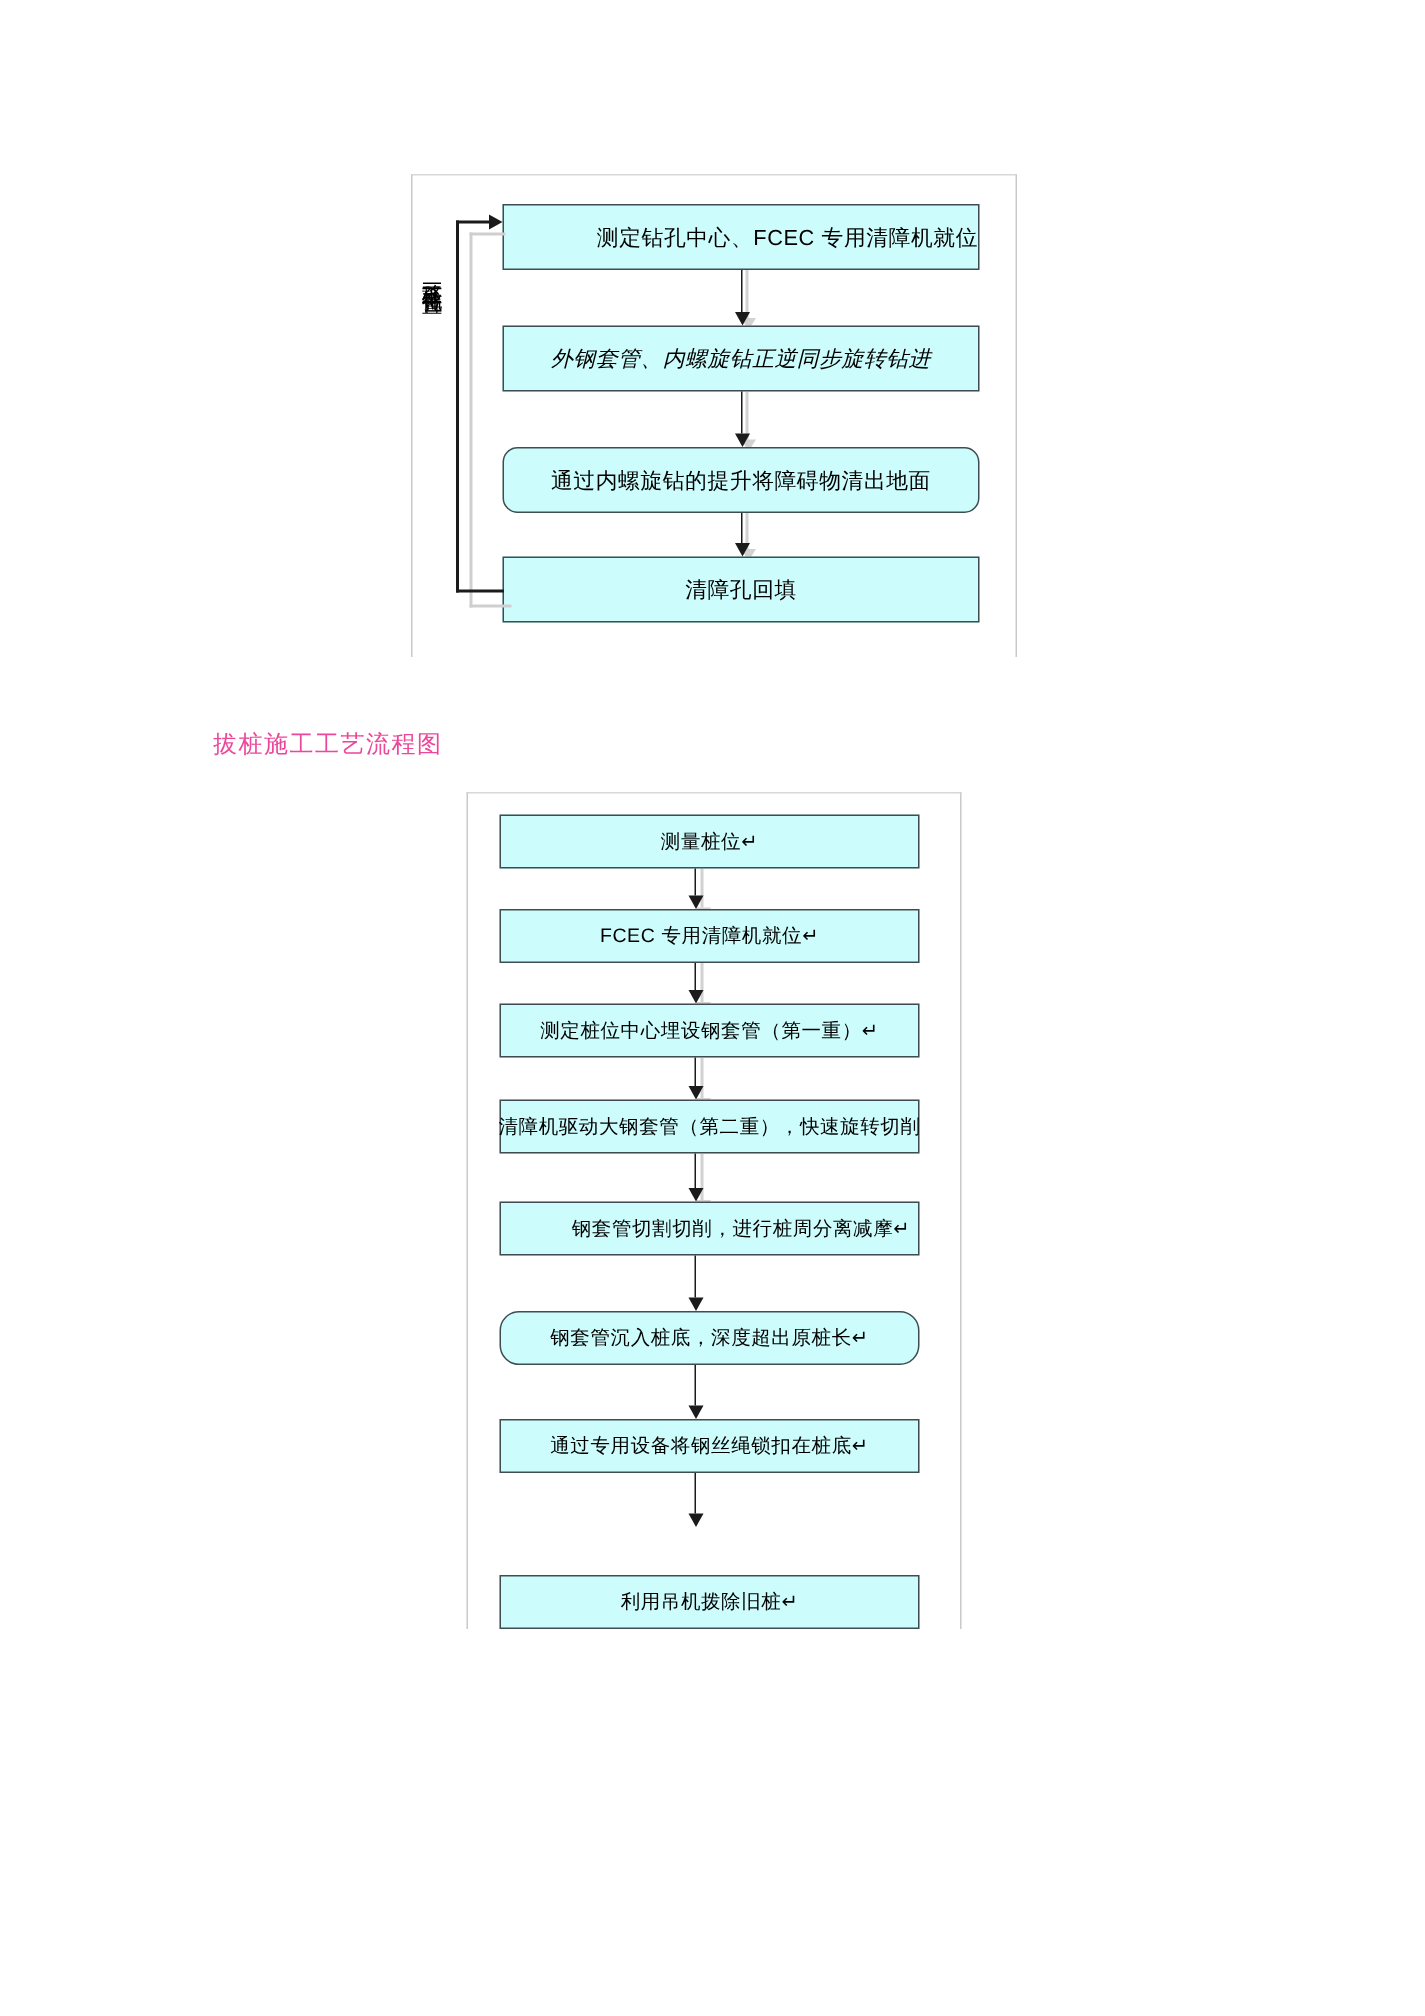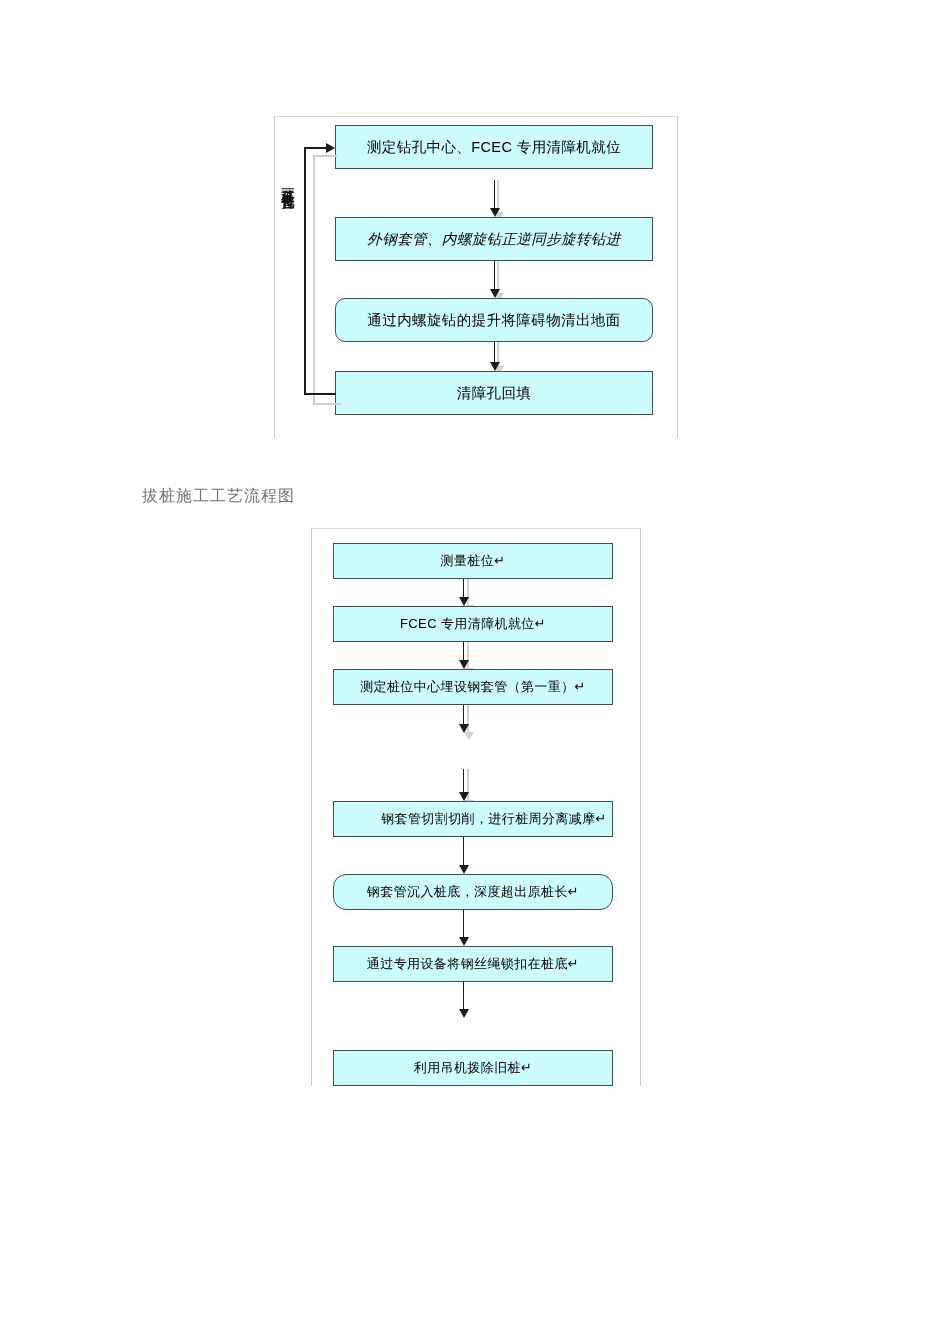--- a/index.html
+++ b/index.html
@@ -68,21 +68,21 @@
     font-family: "Liberation Sans", "DejaVu Sans", sans-serif;
   }
 
   
   .f1 .node {
     left: 60px;
     width: 318px;
     height: 44px;
     font-size: 14.5px;
   }
-  .f1 .n1 { top: 8px; }
+  .f1 .n1 { top: 19px; justify-content: flex-end; }
   .f1 .n2 { top: 100px; font-style: italic; }
   .f1 .n3 { top: 181px; border-radius: 10px; }
   .f1 .n4 { top: 254px; }
 
   
   .f2 .node {
     left: 21px;
     width: 280px;
     height: 36px;
     font-size: 13px;
@@ -168,21 +168,21 @@
     white-space: nowrap;
   }
 
   
   .caption {
     position: absolute;
     left: 142px;
     top: 486px;
     font-family: "Liberation Serif", "DejaVu Serif", serif;
     font-size: 16px;
-    color: #737373;
+    color: #ec4899;
     letter-spacing: 1px;
     white-space: nowrap;
   }
 </style>
 </head>
 <body>
 
 <div class="flow-frame frame-1 f1">
 
   <div class="ghost-arrow" style="left:222px; top:63px; height:32px;"></div>
@@ -242,20 +242,24 @@
   <div class="node m3">
     <span class="node-shadow"></span>
     <span class="node-label">测定桩位中心埋设钢套管（第一重）↵</span>
   </div>
 
   <div class="node m2">
     <span class="node-shadow"></span>
     <span class="node-label">FCEC 专用清障机就位↵</span>
   </div>
 
+  <div class="node m4">
+    <span class="node-shadow"></span>
+    <span class="node-label">清障机驱动大钢套管（第二重），快速旋转切削</span>
+  </div>
 
   <div class="node m5">
     <span class="node-shadow"></span>
     <span class="node-label">钢套管切割切削，进行桩周分离减摩↵</span>
   </div>
 
   <div class="node m6">
     <span class="node-shadow"></span>
     <span class="node-label">钢套管沉入桩底，深度超出原桩长↵</span>
   </div>

